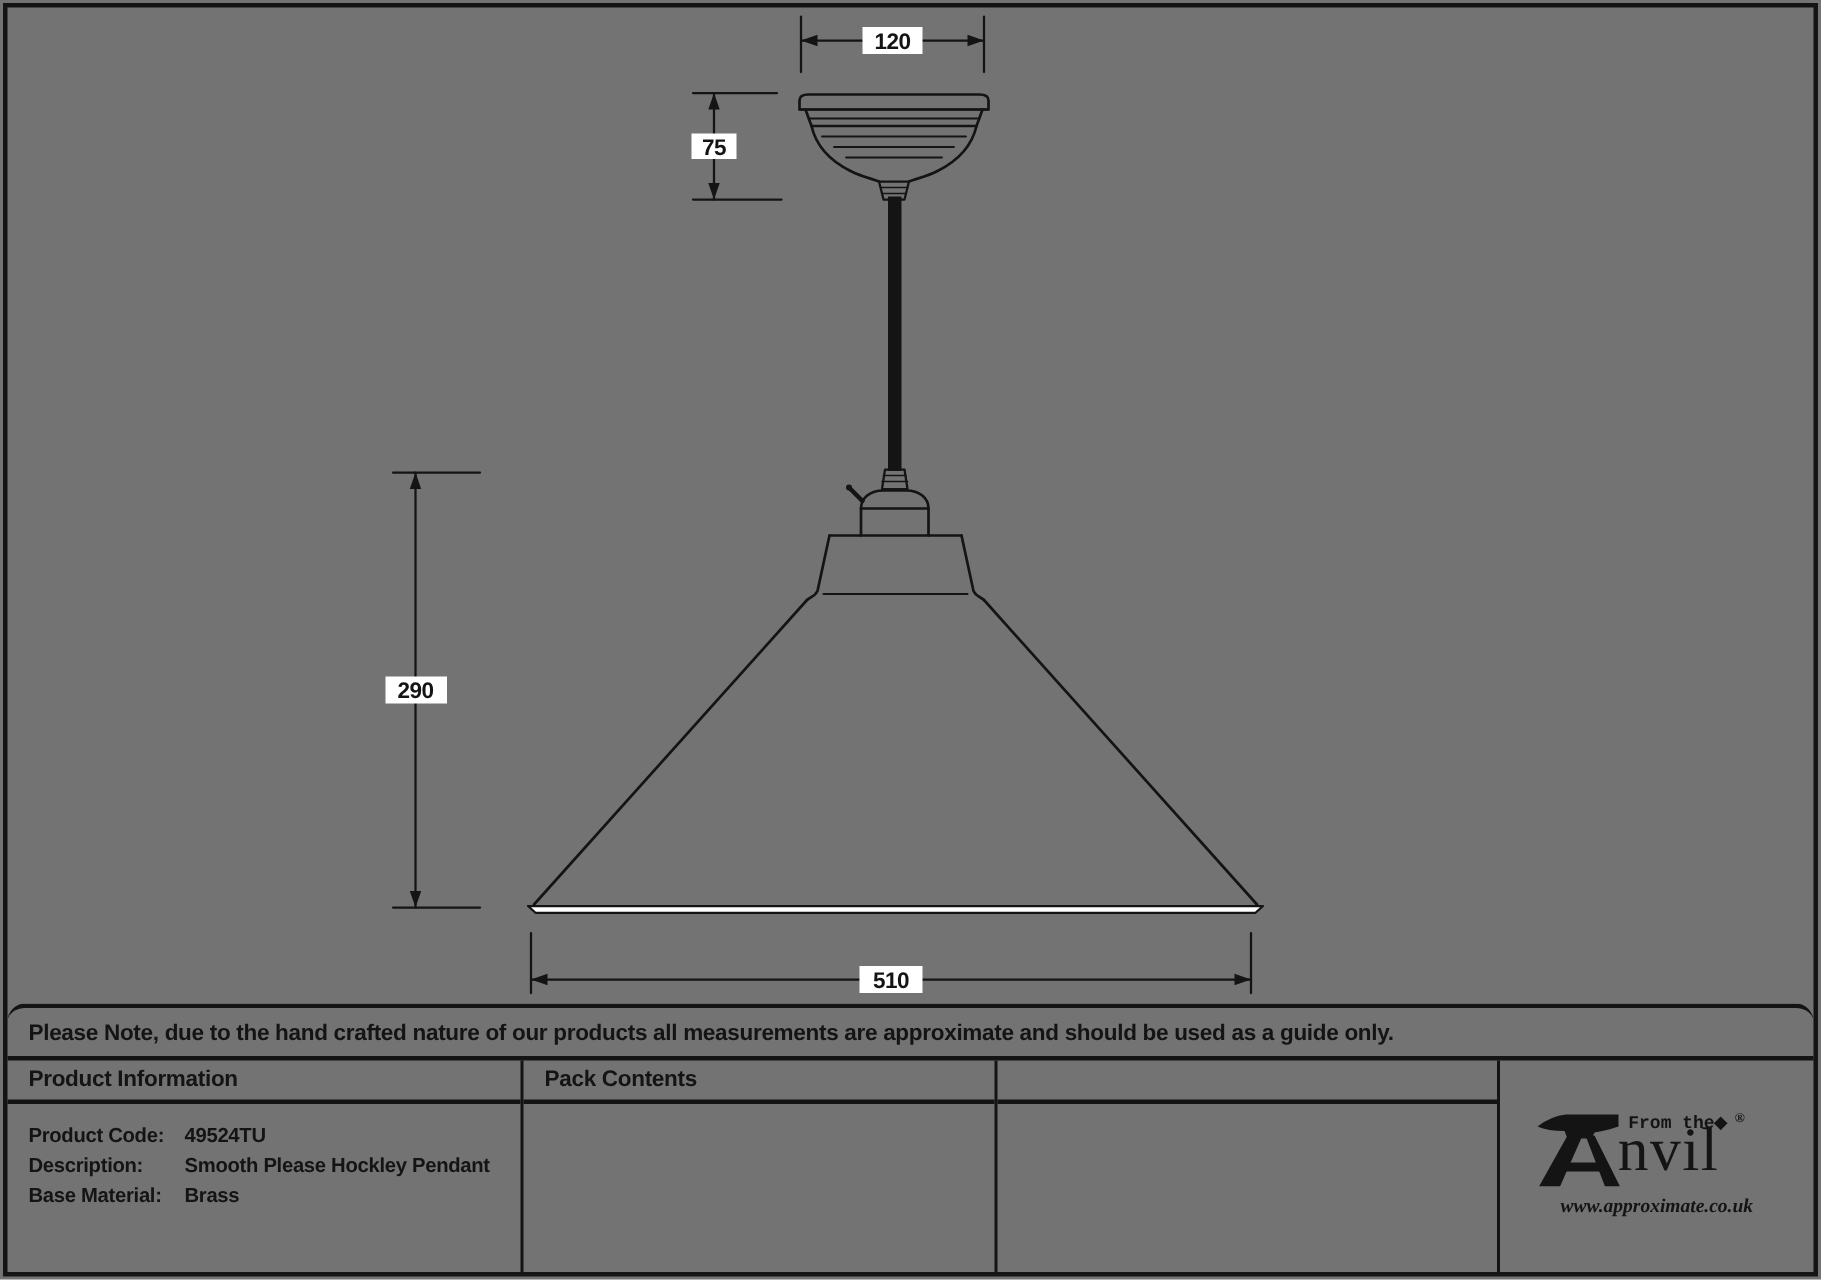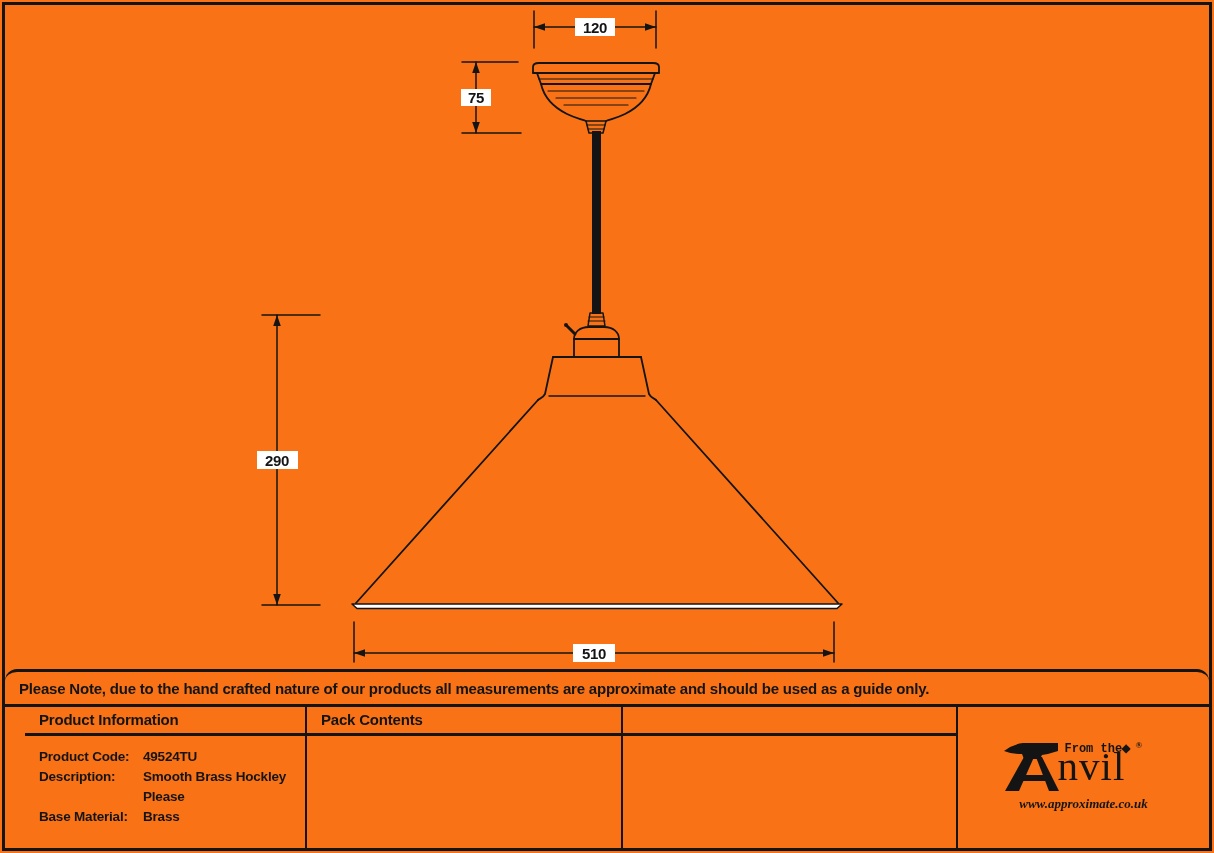--- a/index.html
+++ b/index.html
@@ -1,19 +1,19 @@
 <!DOCTYPE html>
 <html><head>
 <meta charset="utf-8">
 <style>
   html,body{margin:0;padding:0;background:#e8e8e8;}
   .page{
     position:relative;
     width:1214px;height:853px;
-    background:#f97316;
+    background:#737373;
     font-family:"Liberation Sans", sans-serif;
     color:#141414;
     overflow:hidden;
   }
   .frame{
     position:absolute;
     left:2px;top:2px;right:2px;bottom:2px;
     border:3px solid #141414;
     display:flex;flex-direction:column;
   }
@@ -43,21 +43,21 @@
     border-radius:12px;
   }
   
   .spec-table{
     flex:1 1 auto;
     border-top:3px solid #141414;
     display:flex;flex-direction:row;
     font-weight:bold;letter-spacing:-0.2px;
   }
   .col{position:relative;box-sizing:border-box;}
-  .col-product{width:300px;padding-left:20px;}
+  .col-product{width:342px;}
   .col-pack{width:316px;border-left:2px solid #141414;}
   .col-empty{width:335px;border-left:2px solid #141414;}
   .col-logo{flex:1 1 auto;border-left:2px solid #141414;
     display:flex;align-items:center;justify-content:center;}
   .cell-header{
     height:22px;
     border-bottom:3px solid #141414;
     padding:4px 0 0 14px;
     font-size:15px;
   }
@@ -198,21 +198,21 @@
 
       <div class="col col-product">
         <div class="cell-header">Product Information</div>
         <div class="cell-body">
           <div class="kv-row">
             <span class="kv-label">Product Code:</span>
             <span class="kv-value">49524TU</span>
           </div>
           <div class="kv-row">
             <span class="kv-label">Description:</span>
-            <span class="kv-value">Smooth Brass Hockley Please</span>
+            <span class="kv-value">Smooth Please Hockley Pendant</span>
           </div>
           <div class="kv-row">
             <span class="kv-label">Base Material:</span>
             <span class="kv-value">Brass</span>
           </div>
         </div>
       </div>
 
       <div class="col col-pack">
         <div class="cell-header">Pack Contents</div>

